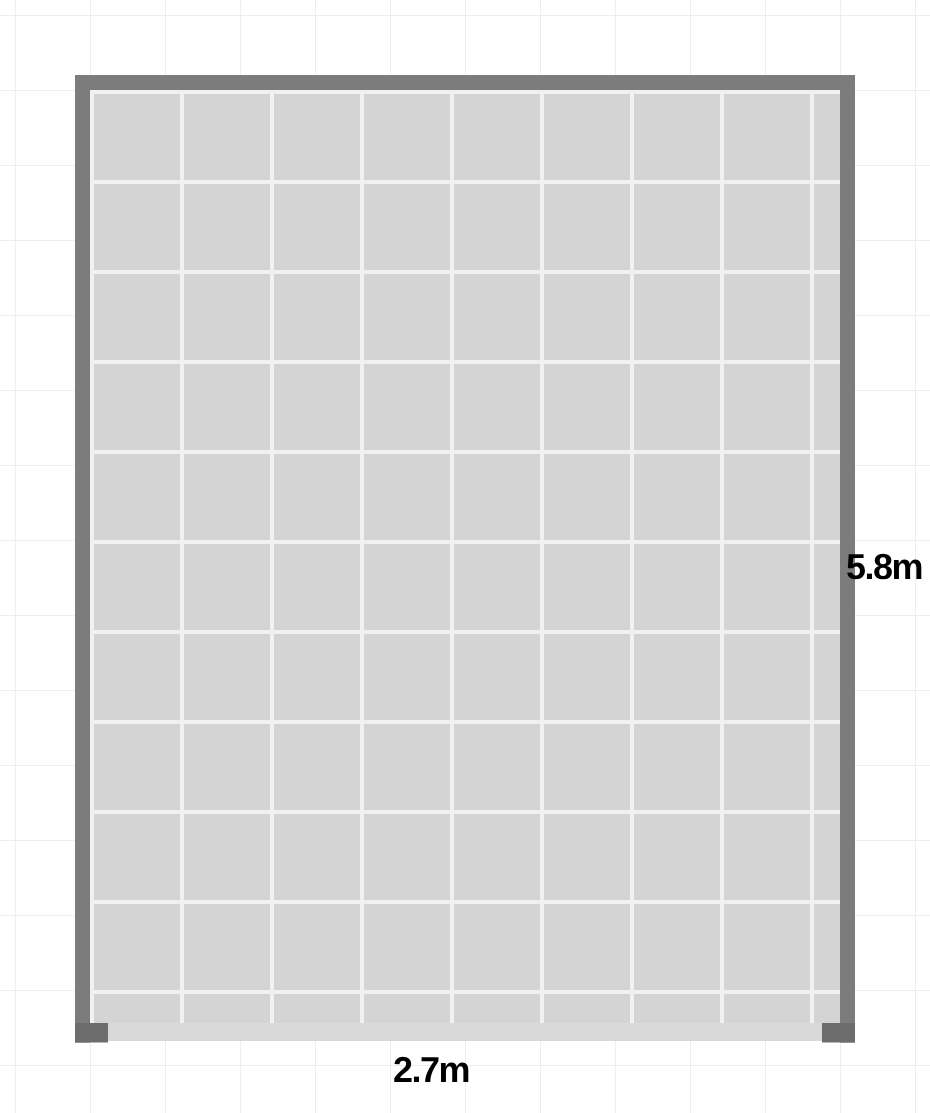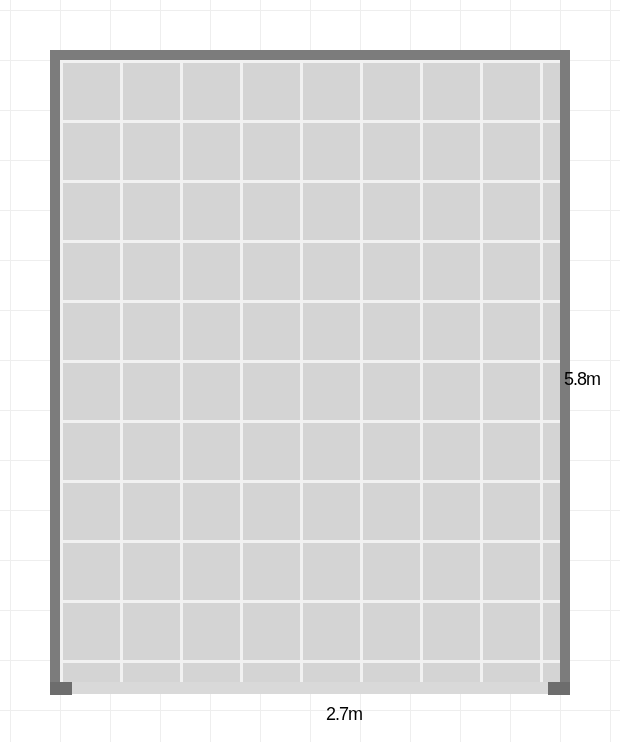--- a/index.html
+++ b/index.html
@@ -71,35 +71,35 @@
     height: 13px;
     background: var(--wall-end-cap, #6d6d6d);
   }
   .cap-left  { left: 0; }
   .cap-right { left: 498px; }
 
   
   .dim-label {
     position: absolute;
     color: var(--label-text, #000000);
-    font-size: 18px;
-    font-weight: normal;
+    font-size: 24px;
+    font-weight: bold;
     letter-spacing: -1px;
     line-height: 26px;
     white-space: nowrap;
   }
   .dim-height {
     left: 564px;
     top: 366px;
   }
   .dim-width {
     left: 262px;
     top: 701px;
     width: 100px;
-    text-align: right;
+    text-align: left;
   }
 </style>
 </head>
 <body>
 
 <div class="canvas">
 
   <div class="room">
     <div class="floor"></div>
     <div class="bottom-opening"></div>

